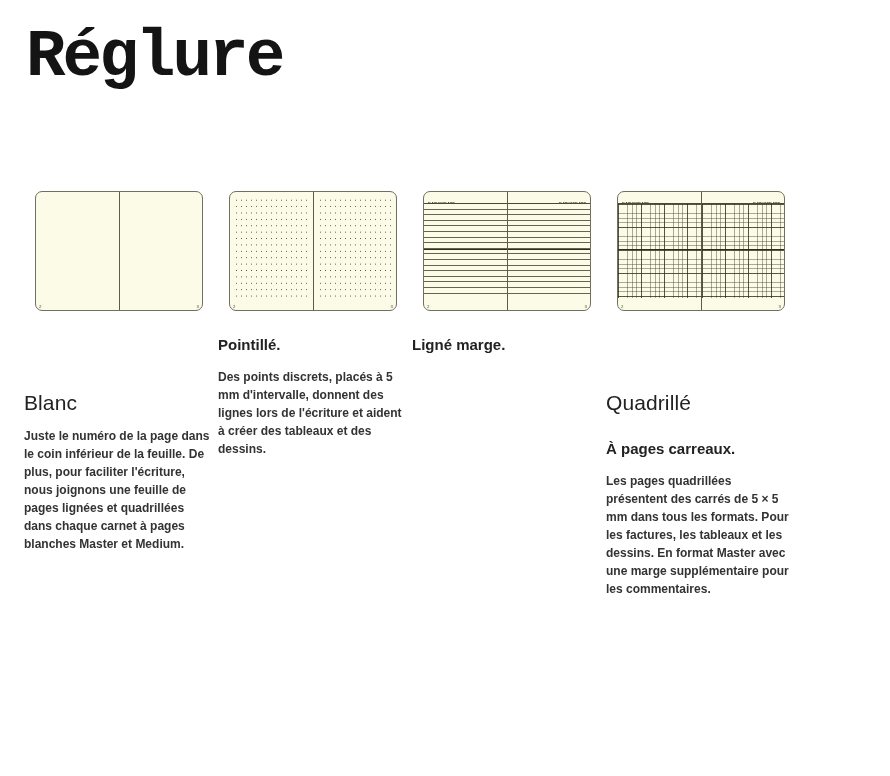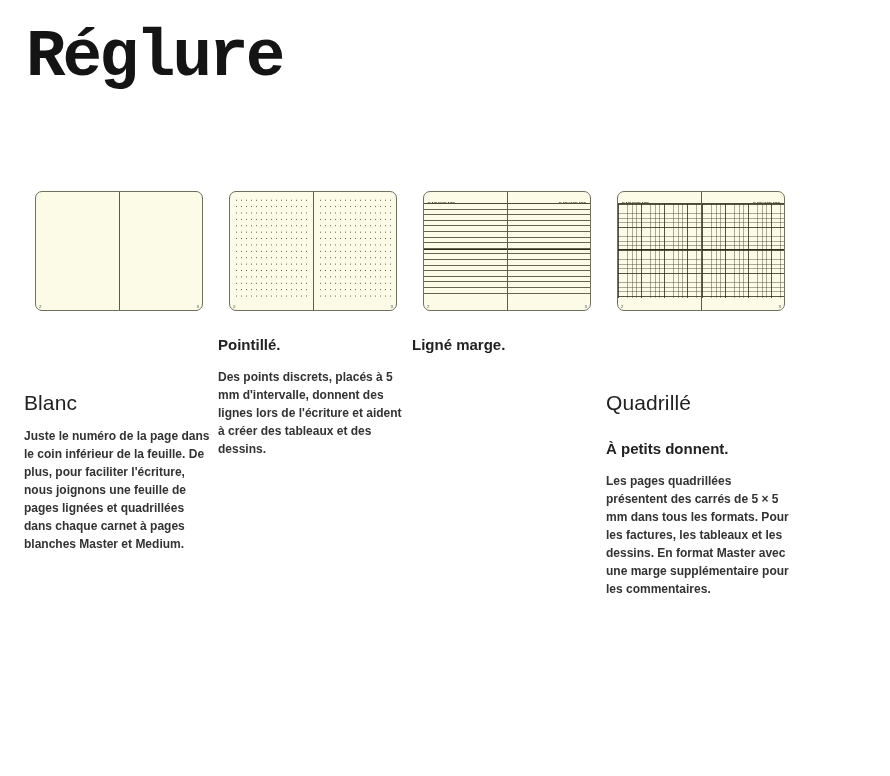--- a/index.html
+++ b/index.html
@@ -201,17 +201,17 @@
       </div>
       <div class="page right">
         <div class="page-header">
           <span class="hdr-label">DATUM/DATE</span>
         </div>
         <div class="pattern-area"></div>
         <div class="page-num num-right">3</div>
       </div>
     </div>
     <h2 class="col-heading">Quadrillé</h2>
-    <p class="col-subtitle">À petits donnent.</p>
+    <p class="col-subtitle">À pages carreaux.</p>
     <p class="col-body">Les pages quadrillées présentent des carrés de 5 × 5 mm dans tous les formats. Pour les factures, les tableaux et les dessins. En format Master avec une marge supplémentaire pour les commentaires.</p>
   </div>
 
 </div>
 
 </body></html>

